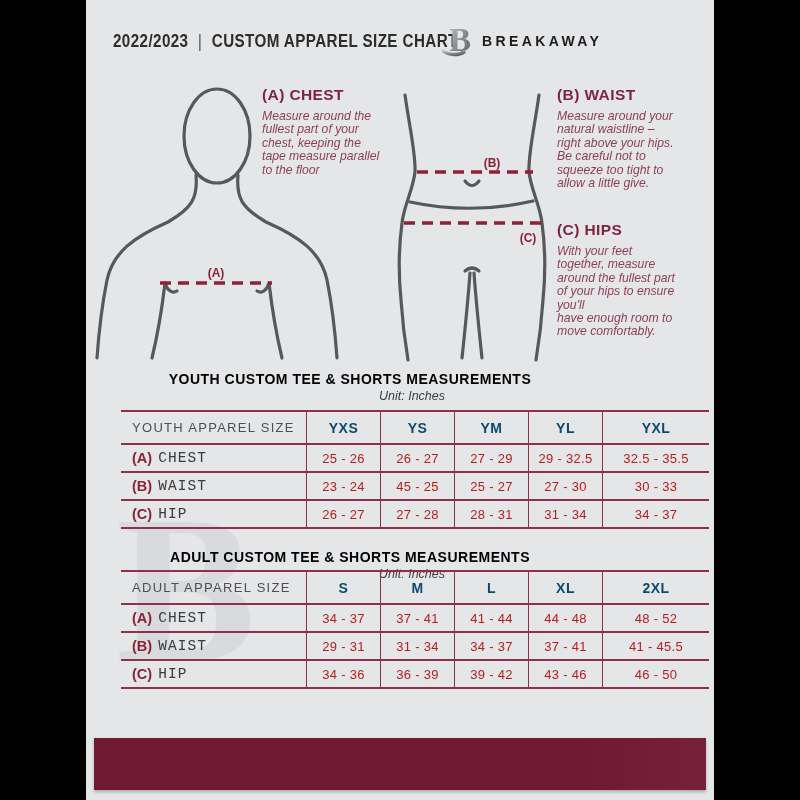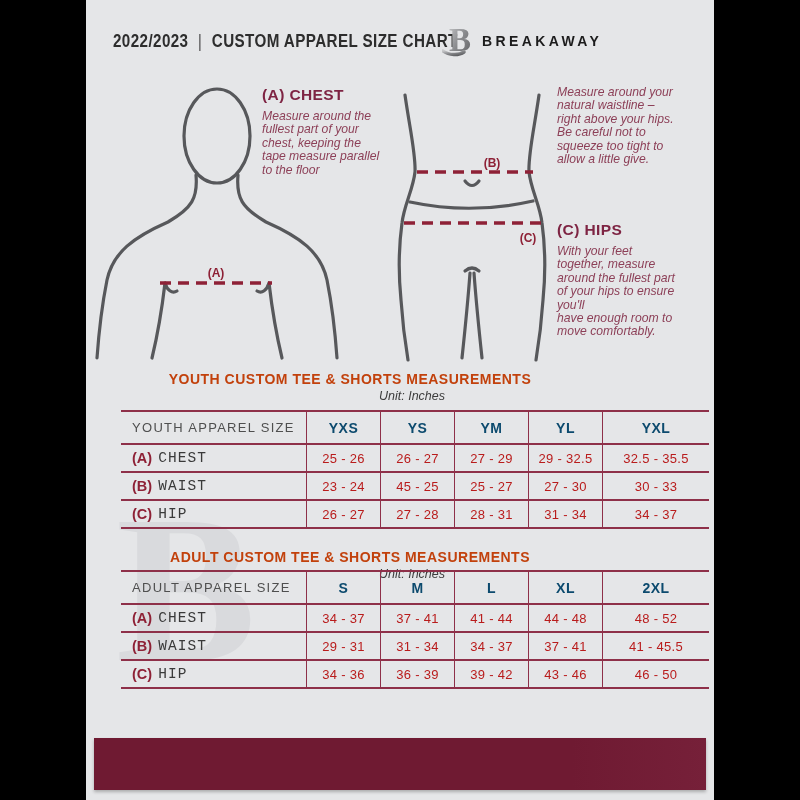--- a/index.html
+++ b/index.html
@@ -24,21 +24,21 @@
   .sec-head{font-size:15.5px;font-weight:bold;color:#7e2443;letter-spacing:.4px;margin-bottom:6px;}
   .sec-body{font-size:12.2px;font-style:italic;color:#8d4058;line-height:13.4px;}
 
   .figures{position:absolute;left:0;top:80px;width:628px;height:290px;}
   .figures path,.figures ellipse{fill:none;stroke:#57585b;stroke-width:3.2;stroke-linecap:round;}
   .figures .dash{stroke:#8e2136;stroke-width:3.6;stroke-dasharray:11 7;stroke-linecap:butt;}
   .figures text{font-family:"Liberation Sans",sans-serif;font-size:12px;font-weight:bold;fill:#8e2136;}
 
   
   .tbl-title{position:absolute;left:0;width:528px;text-align:center;font-size:14px;font-weight:bold;
-             color:#c2410c;letter-spacing:.5px;}
+             color:#000000;letter-spacing:.5px;}
   .tbl-unit{position:absolute;left:0;width:628px;text-align:center;font-size:12.5px;font-style:italic;
             color:#3d3d3d;margin-left:12px;}
 
   
   .size-table{position:absolute;left:35px;width:588px;display:grid;
               grid-template-columns:185px 74px 74px 74px 74px 107px;
               border-top:2px solid #8e3049;}
   .cell{display:flex;align-items:center;justify-content:center;border-bottom:2px solid #8e3049;
         background:transparent;}
   .vline{border-left:1.5px solid #8e3049;}
@@ -108,20 +108,21 @@
       <div class="sec-body">
         <div>Measure around the</div>
         <div>fullest part of your</div>
         <div>chest, keeping the</div>
         <div>tape measure parallel</div>
         <div>to the floor</div>
       </div>
     </div>
 
     <div class="sec sec-b">
+      <div class="sec-head">(B) WAIST</div>
       <div class="sec-body">
         <div>Measure around your</div>
         <div>natural waistline –</div>
         <div>right above your hips.</div>
         <div>Be careful not to</div>
         <div>squeeze too tight to</div>
         <div>allow a little give.</div>
       </div>
     </div>
 

